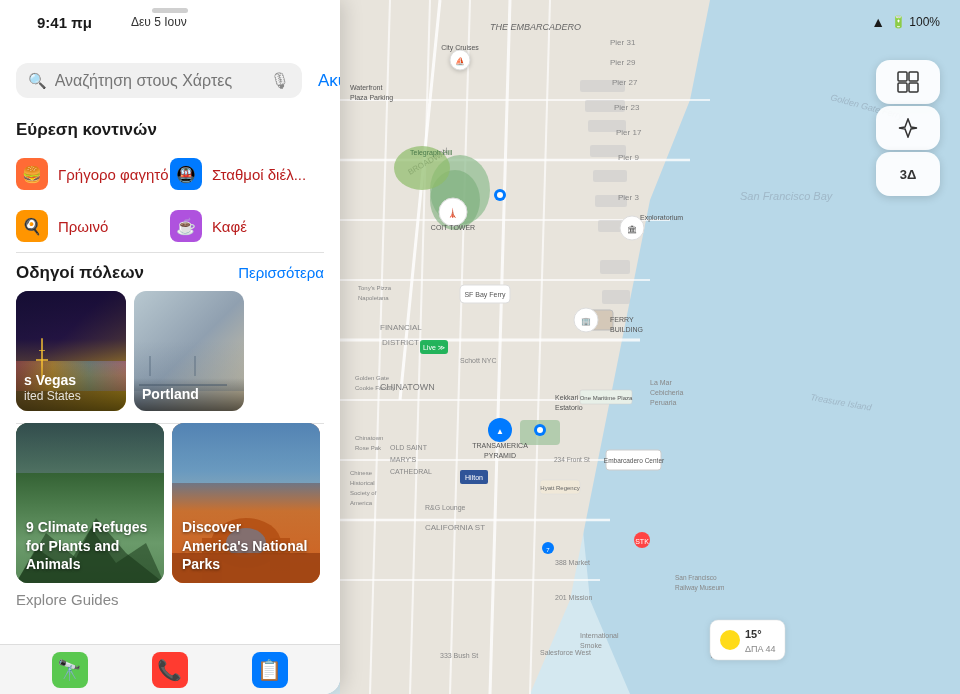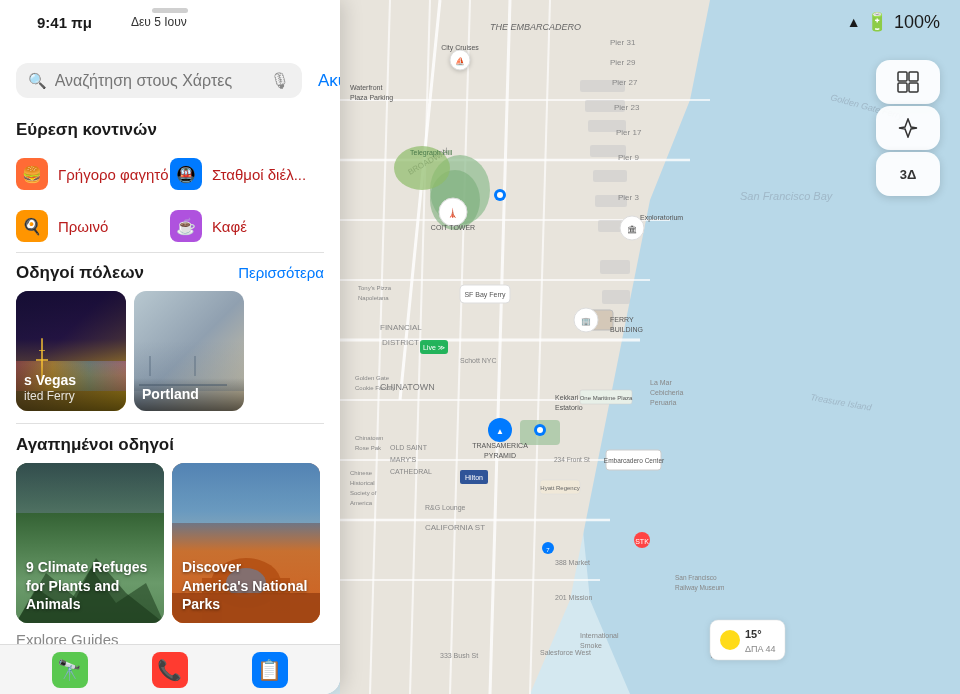--- a/index.html
+++ b/index.html
@@ -510,21 +510,21 @@
   </svg>
 </div>
 
 <div class="status-bar">
   <div style="display:flex; align-items:center; gap:6px;">
     <span class="status-time">9:41 πμ</span>
     <span class="status-date">Δευ 5 Ιουν</span>
   </div>
   <div class="status-right">
     <span style="font-size:14px;">▲</span>
-    <span style="font-size:18px;">🔋 100%</span>
+    <span style="font-size:12px;">🔋 100%</span>
   </div>
 </div>
 
 <div class="map-controls">
   <div class="map-control-btn">
     <svg width="22" height="22" viewBox="0 0 22 22" fill="none">
       <rect x="1" y="1" width="9" height="9" rx="1" stroke="#333" stroke-width="1.5"></rect>
       <rect x="12" y="1" width="9" height="9" rx="1" stroke="#333" stroke-width="1.5"></rect>
       <rect x="1" y="12" width="9" height="9" rx="1" stroke="#333" stroke-width="1.5"></rect>
       <rect x="12" y="12" width="9" height="9" rx="1" stroke="#333" stroke-width="1.5"></rect>
@@ -599,41 +599,40 @@
 
       <div class="city-card card-vegas">
         <div class="vegas-decoration"></div>
         <div class="vegas-lights"></div>
 
         <div style="position:absolute; bottom:28px; left:25px; width:2px; height:45px; background:rgba(255,200,50,0.7); border-radius:1px;"></div>
         <div style="position:absolute; bottom:50px; left:20px; width:12px; height:2px; background:rgba(255,200,50,0.7);"></div>
         <div style="position:absolute; bottom:60px; left:23px; width:6px; height:1px; background:rgba(255,200,50,0.7);"></div>
         <div class="city-card-overlay">
           <div class="city-card-name">s Vegas</div>
-          <div class="city-card-country">ited Ferry</div>
+          <div class="city-card-country">ited States</div>
         </div>
       </div>
 
 
       <div class="city-card card-portland">
 
         <div style="position:absolute; bottom:20px; left:0; right:0; height:50px; background:linear-gradient(180deg, transparent, rgba(100,120,140,0.3));"></div>
         <div style="position:absolute; bottom:25px; left:5px; width:80%; height:2px; background:rgba(80,100,120,0.5);"></div>
         <div style="position:absolute; bottom:35px; left:15px; width:2px; height:20px; background:rgba(80,100,120,0.4);"></div>
         <div style="position:absolute; bottom:35px; left:60px; width:2px; height:20px; background:rgba(80,100,120,0.4);"></div>
         <div class="city-card-overlay">
           <div class="city-card-name">Portland</div>
           <div class="city-card-country"></div>
         </div>
       </div>
     </div>
 
     <div class="divider"></div>
 
-    <div class="section-title">Αγαπημένοι οδηγοί</div>
 
     <div class="favorites-row">
 
       <div class="guide-card guide-card-climate">
 
         <div style="position:absolute; inset:0; background: linear-gradient(180deg, #1a3a1a 0%, #2d5a2d 25%, #4a7a4a 50%, #6a9a6a 75%, #5a8a5a 100%);"></div>
 
         <svg style="position:absolute; bottom:0; left:0; right:0;" width="148" height="80" viewBox="0 0 148 80">
           <polygon points="0,80 30,30 60,55 80,15 110,50 148,80" fill="rgba(30,60,30,0.6)"></polygon>
           <polygon points="0,80 20,45 50,65 75,25 100,60 130,40 148,80" fill="rgba(20,50,20,0.5)"></polygon>

